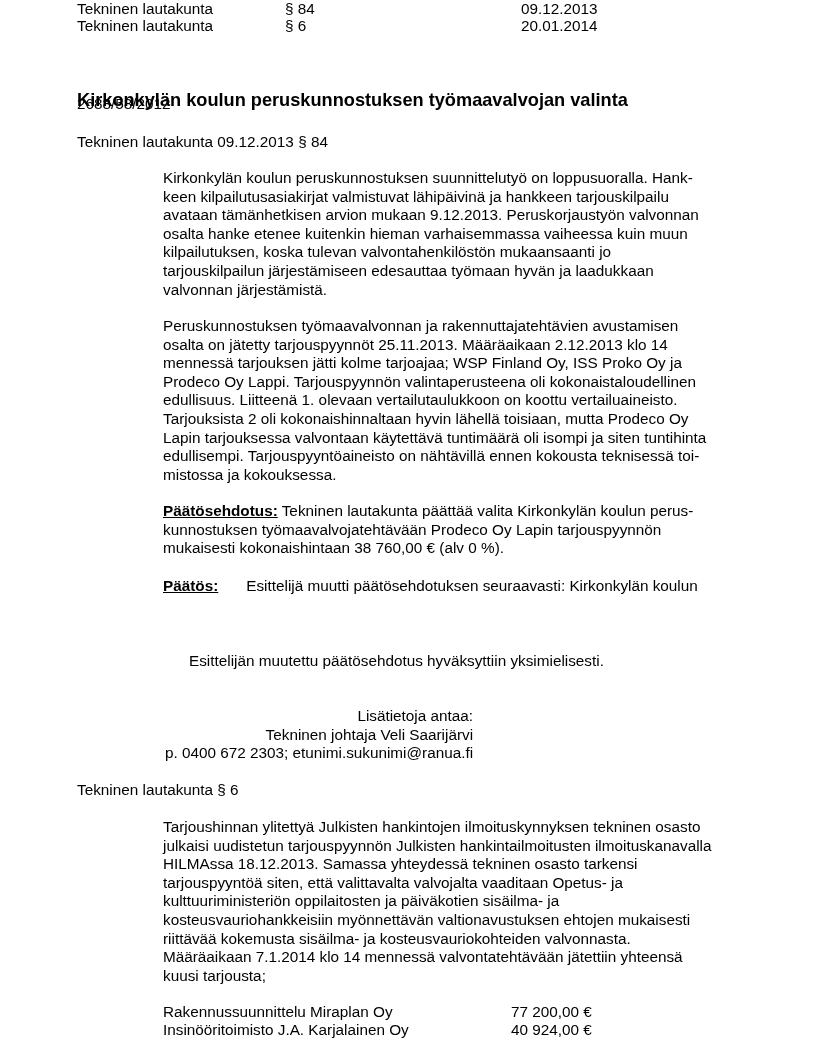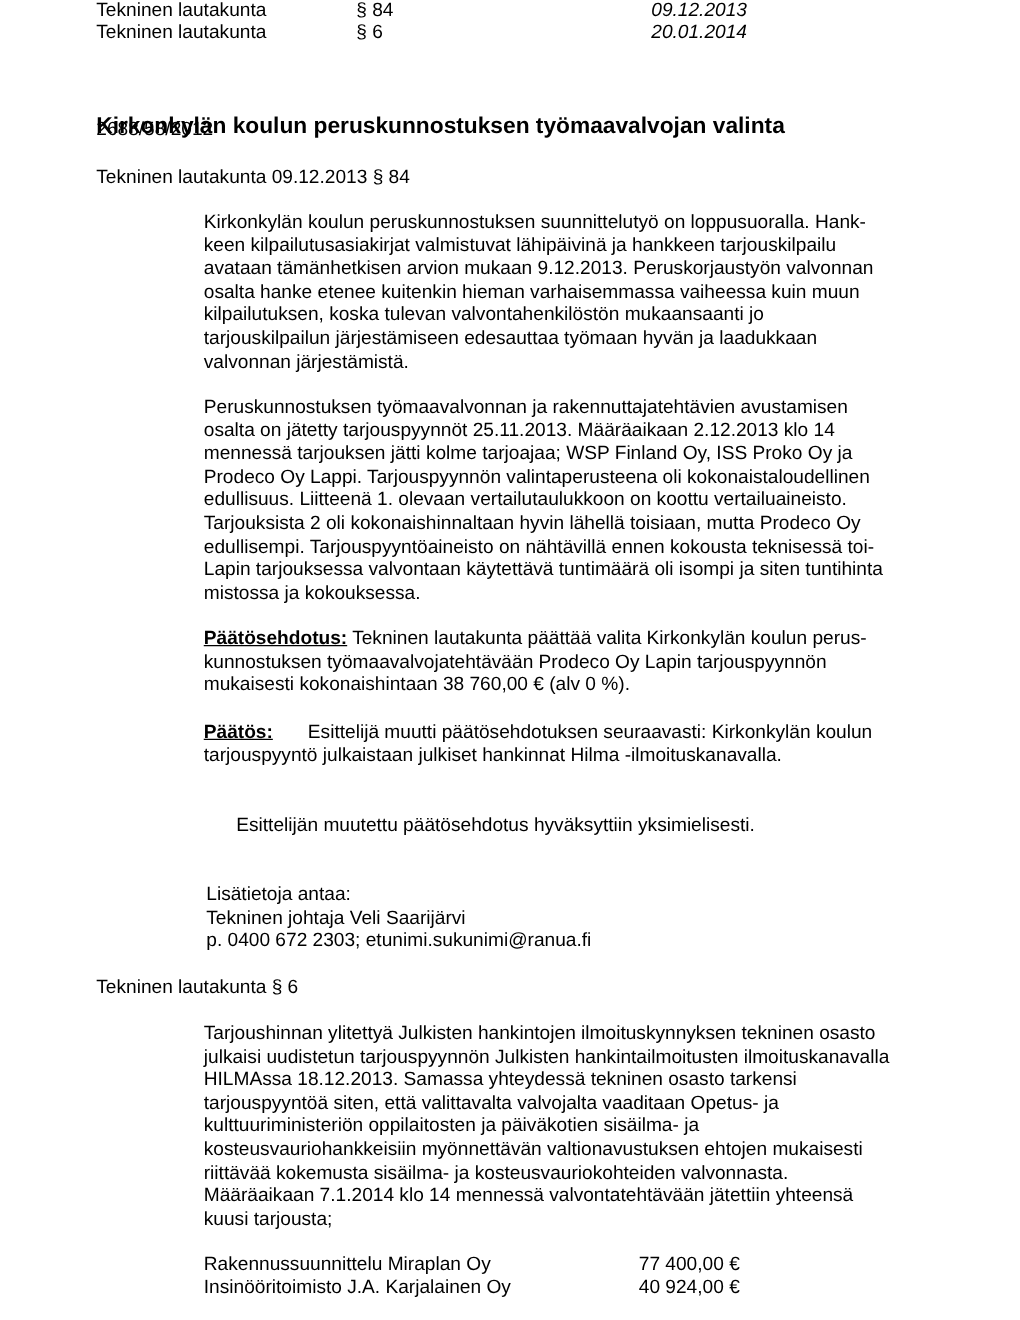--- a/index.html
+++ b/index.html
@@ -15,21 +15,21 @@
     font-family: "Liberation Sans", sans-serif;
     color: #000000;
     font-size: 15.3px;
     line-height: 18.6px;
   }
   .abs { position: absolute; white-space: nowrap; }
   .meta-row { position: absolute; left: 77px; height: 18px; }
   .meta-row span { position: absolute; top: 0; white-space: nowrap; }
   .meta-board { left: 0; }
   .meta-para { left: 208px; }
-  .meta-date { left: 444px; font-style: italic; }
+  .meta-date { left: 444px; }
 
   .title {
     position: absolute;
     left: 77px;
     top: 55px;
     font-weight: bold;
     font-size: 18.2px;
     white-space: nowrap;
     margin-top: 36px;
   }
@@ -72,39 +72,38 @@
   <div>valvonnan järjestämistä.</div>
 </div>
 
 <div class="lines" style="top:317px;">
   <div>Peruskunnostuksen työmaavalvonnan ja rakennuttajatehtävien avustamisen</div>
   <div>osalta on jätetty tarjouspyynnöt 25.11.2013. Määräaikaan 2.12.2013 klo 14</div>
   <div>mennessä tarjouksen jätti kolme tarjoajaa; WSP Finland Oy, ISS Proko Oy ja</div>
   <div>Prodeco Oy Lappi. Tarjouspyynnön valintaperusteena oli kokonaistaloudellinen</div>
   <div>edullisuus. Liitteenä 1. olevaan vertailutaulukkoon on koottu vertailuaineisto.</div>
   <div>Tarjouksista 2 oli kokonaishinnaltaan hyvin lähellä toisiaan, mutta Prodeco Oy</div>
+  <div>Lapin tarjouksessa valvontaan käytettävä tuntimäärä oli isompi ja siten tuntihinta</div>
   <div>edullisempi. Tarjouspyyntöaineisto on nähtävillä ennen kokousta teknisessä toi-</div>
-  <div>Lapin tarjouksessa valvontaan käytettävä tuntimäärä oli isompi ja siten tuntihinta</div>
   <div>mistossa ja kokouksessa.</div>
 </div>
 
 <div class="lines" style="top:502px;">
   <div><span class="bold-u">Päätösehdotus:</span><span> Tekninen lautakunta päättää valita Kirkonkylän koulun perus-</span></div>
   <div>kunnostuksen työmaavalvojatehtävään Prodeco Oy Lapin tarjouspyynnön</div>
   <div>mukaisesti kokonaishintaan 38 760,00 € (alv 0 %).</div>
 </div>
 
 <div class="lines" style="top:577px;">
   <div><span class="bold-u">Päätös:</span><span class="tab-gap"></span><span>Esittelijä muutti päätösehdotuksen seuraavasti: Kirkonkylän koulun</span></div>
-  <div>tarjouspyyntö julkaistaan julkiset hankinnat Hilma -ilmoituskanavalla.</div>
 </div>
 
 <div class="abs" style="left:163px; top:652px;margin-left:26px;">Esittelijän muutettu päätösehdotus hyväksyttiin yksimielisesti.</div>
 
-<div class="lines" style="left:165px; top:707px;">
+<div class="lines" style="left:165px; top:707px;text-align:right;">
   <div>Lisätietoja antaa:</div>
   <div>Tekninen johtaja Veli Saarijärvi</div>
   <div>p. 0400 672 2303; etunimi.sukunimi@ranua.fi</div>
 </div>
 
 <div class="abs" style="left:77px; top:781px;">Tekninen lautakunta § 6</div>
 
 <div class="lines" style="top:818px;">
   <div>Tarjoushinnan ylitettyä Julkisten hankintojen ilmoituskynnyksen tekninen osasto</div>
   <div>julkaisi uudistetun tarjouspyynnön Julkisten hankintailmoitusten ilmoituskanavalla</div>
@@ -112,18 +111,18 @@
   <div>tarjouspyyntöä siten, että valittavalta valvojalta vaaditaan Opetus- ja</div>
   <div>kulttuuriministeriön oppilaitosten ja päiväkotien sisäilma- ja</div>
   <div>kosteusvauriohankkeisiin myönnettävän valtionavustuksen ehtojen mukaisesti</div>
   <div>riittävää kokemusta sisäilma- ja kosteusvauriokohteiden valvonnasta.</div>
   <div>Määräaikaan 7.1.2014 klo 14 mennessä valvontatehtävään jätettiin yhteensä</div>
   <div>kuusi tarjousta;</div>
 </div>
 
 <div class="bid-row" style="top:1003px;">
   <span class="bid-name">Rakennussuunnittelu Miraplan Oy</span>
-  <span class="bid-amount">77 400,00 €</span>
+  <span class="bid-amount">77 200,00 €</span>
 </div>
 <div class="bid-row" style="top:1021px;">
   <span class="bid-name">Insinööritoimisto J.A. Karjalainen Oy</span>
   <span class="bid-amount">40 924,00 €</span>
 </div>
 
 </body></html>

